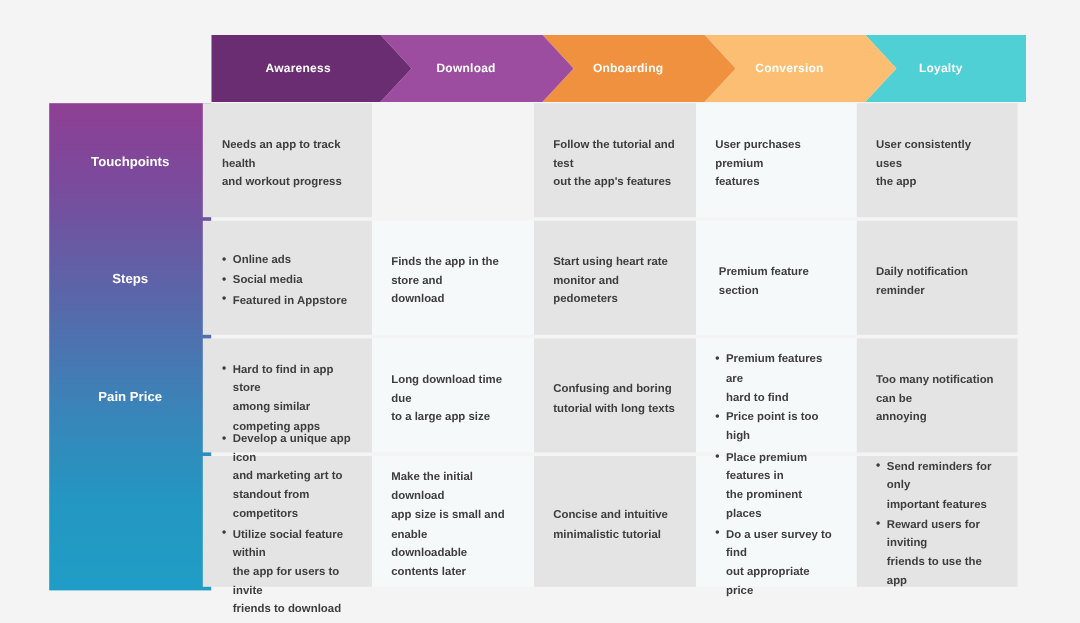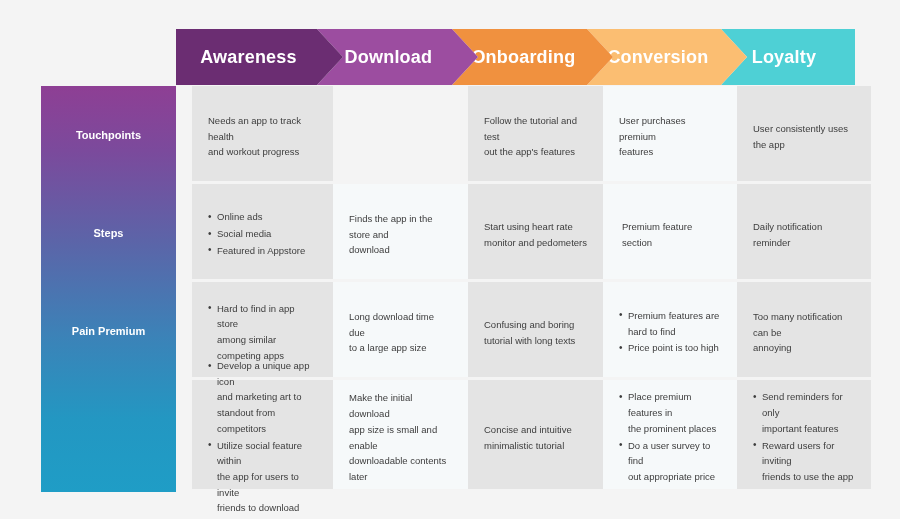--- a/index.html
+++ b/index.html
@@ -33,21 +33,21 @@
     top: 0;
     height: 56px;
     display: flex;
     align-items: center;
     justify-content: center;
   }
   .stage .stage-label {
     position: relative;
     z-index: 3;
     color: #ffffff;
-    font-size: 18px;
+    font-size: 10px;
     font-weight: bold;
     letter-spacing: 0.2px;
     white-space: nowrap;
   }
 
   
   #category-rail {
     position: absolute;
     left: 41px;
     top: 86px;
@@ -72,24 +72,25 @@
     font-size: 11px;
     font-weight: bold;
     line-height: 1.5;
     padding: 0 8px;
     box-sizing: border-box;
   }
 
   
   #grid-body {
     position: absolute;
-    left: 192px;
+    left: 169px;
     top: 86px;
     width: 667px;
     height: 406px;
+    font-weight: bold;
   }
   .grid-row {
     position: absolute;
     left: 0;
     width: 679px;
   }
   .grid-cell {
     position: absolute;
     top: 0;
     height: 100%;
@@ -156,21 +157,21 @@
     </div>
 
   <div id="category-rail">
       <div class="category-cell" style="height: 98px;">
         <span style="white-space: pre-line;">Touchpoints</span>
       </div>
       <div class="category-cell" style="height: 98px;">
         <span style="white-space: pre-line;">Steps</span>
       </div>
       <div class="category-cell" style="height: 98px;">
-        <span style="white-space: pre-line;">Pain Premium</span>
+        <span style="white-space: pre-line;">Pain Price</span>
       </div>
     </div>
 
   <div id="grid-body">
       <div class="grid-row" style="top: 0px; height: 95px;">
         <div class="grid-cell shade-a" style="left: 0px; width: 141px; justify-content: center;">
           <div class="cell-text">Needs an app to track health
 and  workout progress</div>
         </div>
         <div class="grid-cell shade-a" style="left: 276px; width: 135px; justify-content: center;">

